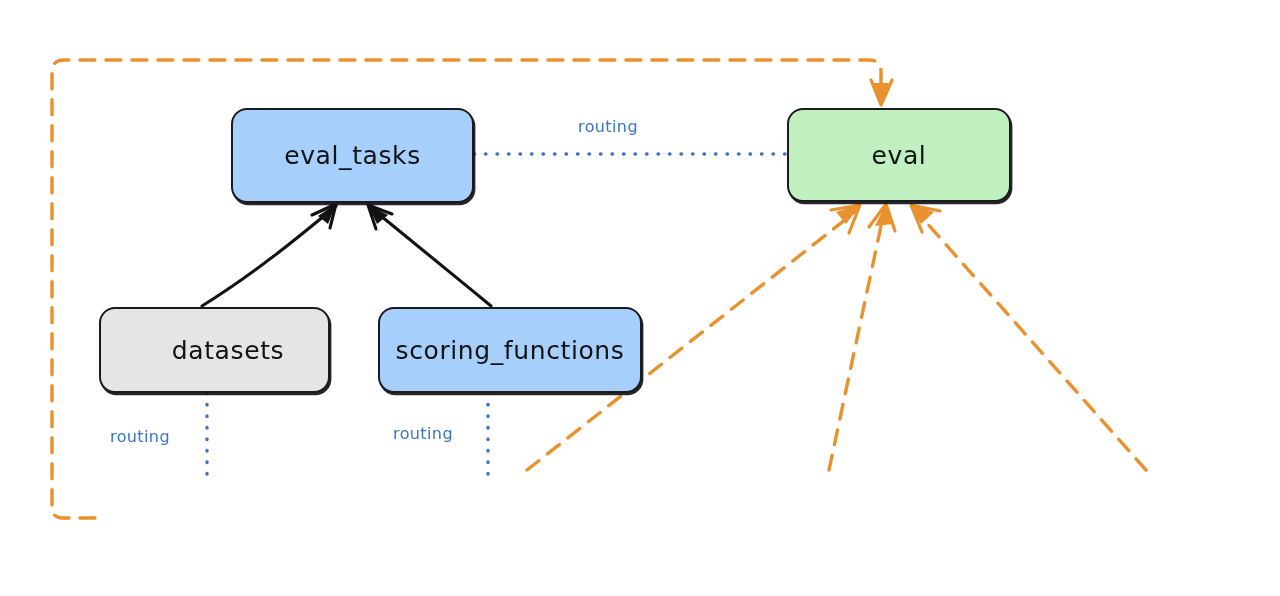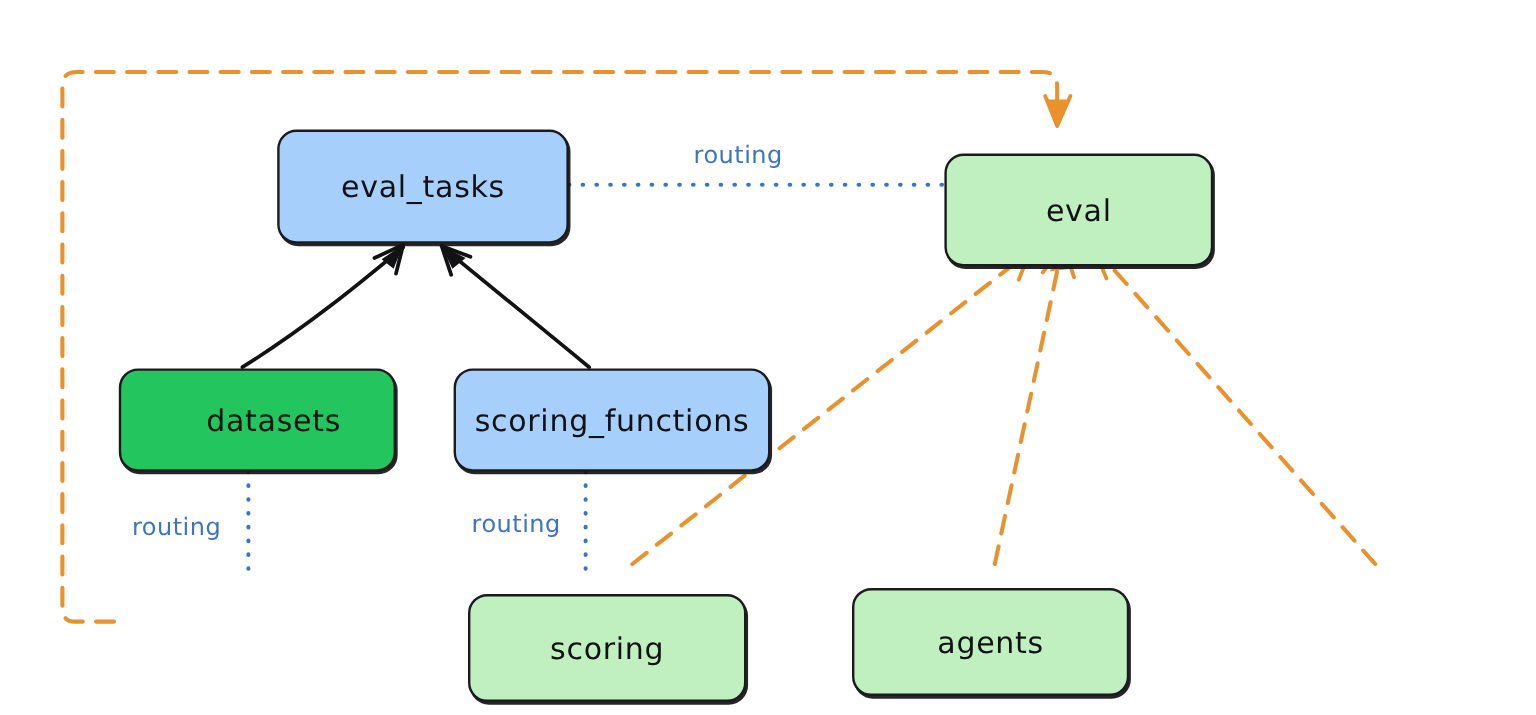--- a/index.html
+++ b/index.html
@@ -40,26 +40,26 @@
   }
   .node .node-label {
     font-family: "DejaVu Sans", sans-serif;
     font-size: 25px;
     letter-spacing: 0.6px;
     color: #121214;
     white-space: nowrap;
     user-select: none;
   }
   .node.blue  { background: #a6cffc; }
-  .node.green { background: #c1f0c0; margin-top: 20px; }
+  .node.green { background: #c1f0c0; }
 
   .edge-label {
     position: absolute;
     font-family: "DejaVu Sans", sans-serif;
-    font-size: 20px;
+    font-size: 16px;
     letter-spacing: 0.4px;
     color: #3b74c4;
     white-space: nowrap;
     user-select: none;
   }
 </style>
 </head>
 <body>
 
 <div id="canvas" style="background: rgb(255, 255, 255);">
@@ -117,35 +117,29 @@
   </svg>
 
   <div class="node blue" style="left: 231px; top: 108px; width: 243px; height: 95px; background: rgb(166, 207, 252); border-color: rgb(27, 27, 31);">
     <span class="node-label">eval_tasks</span>
   </div>
 
   <div class="node green" style="left: 787px; top: 108px; width: 224px; height: 94px; background: rgb(193, 240, 192); border-color: rgb(27, 27, 31);">
     <span class="node-label">eval</span>
   </div>
 
-  <div class="node blue" style="left: 99px; top: 307px; width: 231px; height: 86px; background: #22c55e; border-color: rgb(27, 27, 31); padding-left: 27px;">
+  <div class="node blue" style="left: 99px; top: 307px; width: 231px; height: 86px; background: #e5e5e5; border-color: rgb(27, 27, 31); padding-left: 27px;">
     <span class="node-label">datasets</span>
   </div>
 
   <div class="node blue" style="left: 378px; top: 307px; width: 264px; height: 86px; background: rgb(166, 207, 252); border-color: rgb(27, 27, 31);">
     <span class="node-label">scoring_functions</span>
   </div>
 
 
-  <div class="node green" style="left: 390px; top: 475px; width: 232px; height: 90px; background: rgb(193, 240, 192); border-color: rgb(27, 27, 31);">
-    <span class="node-label">scoring</span>
-  </div>
 
-  <div class="node green" style="left: 710px; top: 470px; width: 231px; height: 90px; background: rgb(193, 240, 192); border-color: rgb(27, 27, 31);">
-    <span class="node-label">agents</span>
-  </div>
 
 
   <div class="edge-label" style="left: 578px; top: 117px; color: rgb(59, 116, 196);">routing</div>
   <div class="edge-label" style="left: 110px; top: 427px; color: rgb(59, 116, 196);">routing</div>
   <div class="edge-label" style="left: 393px; top: 424px; color: rgb(59, 116, 196);">routing</div>
 
 </div>
 
 </body></html>

